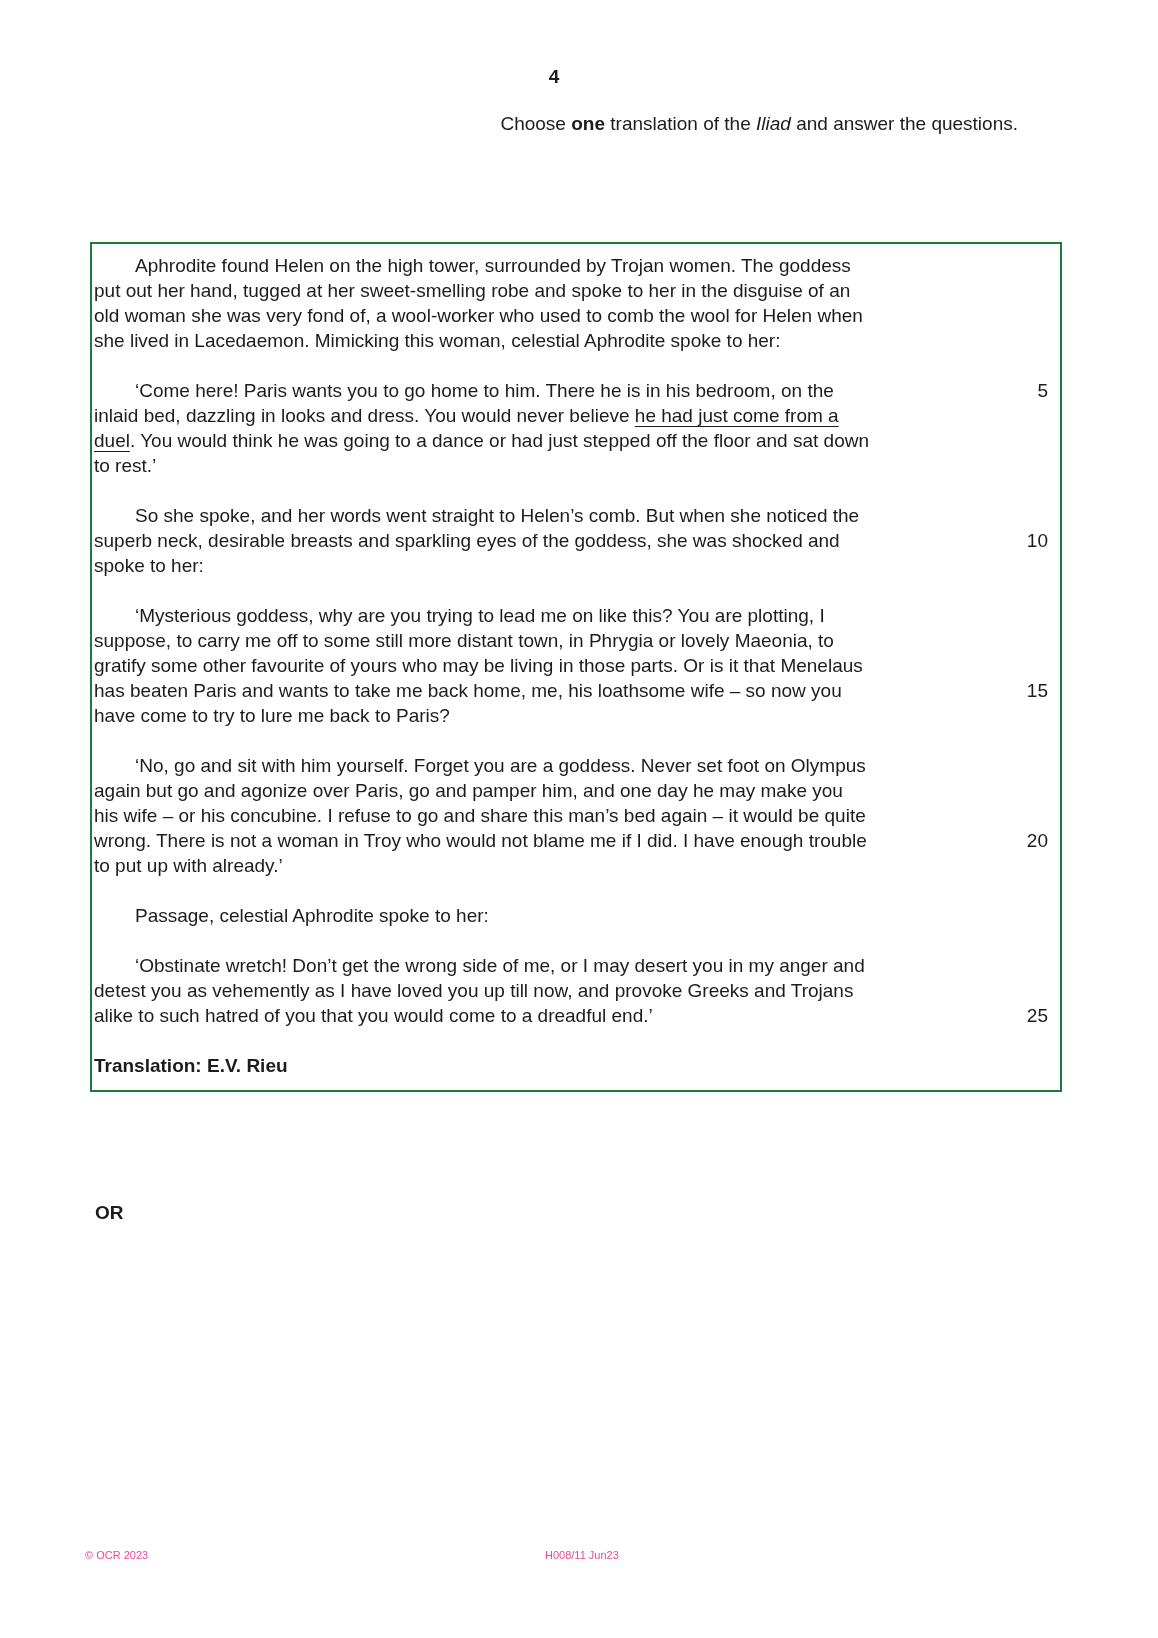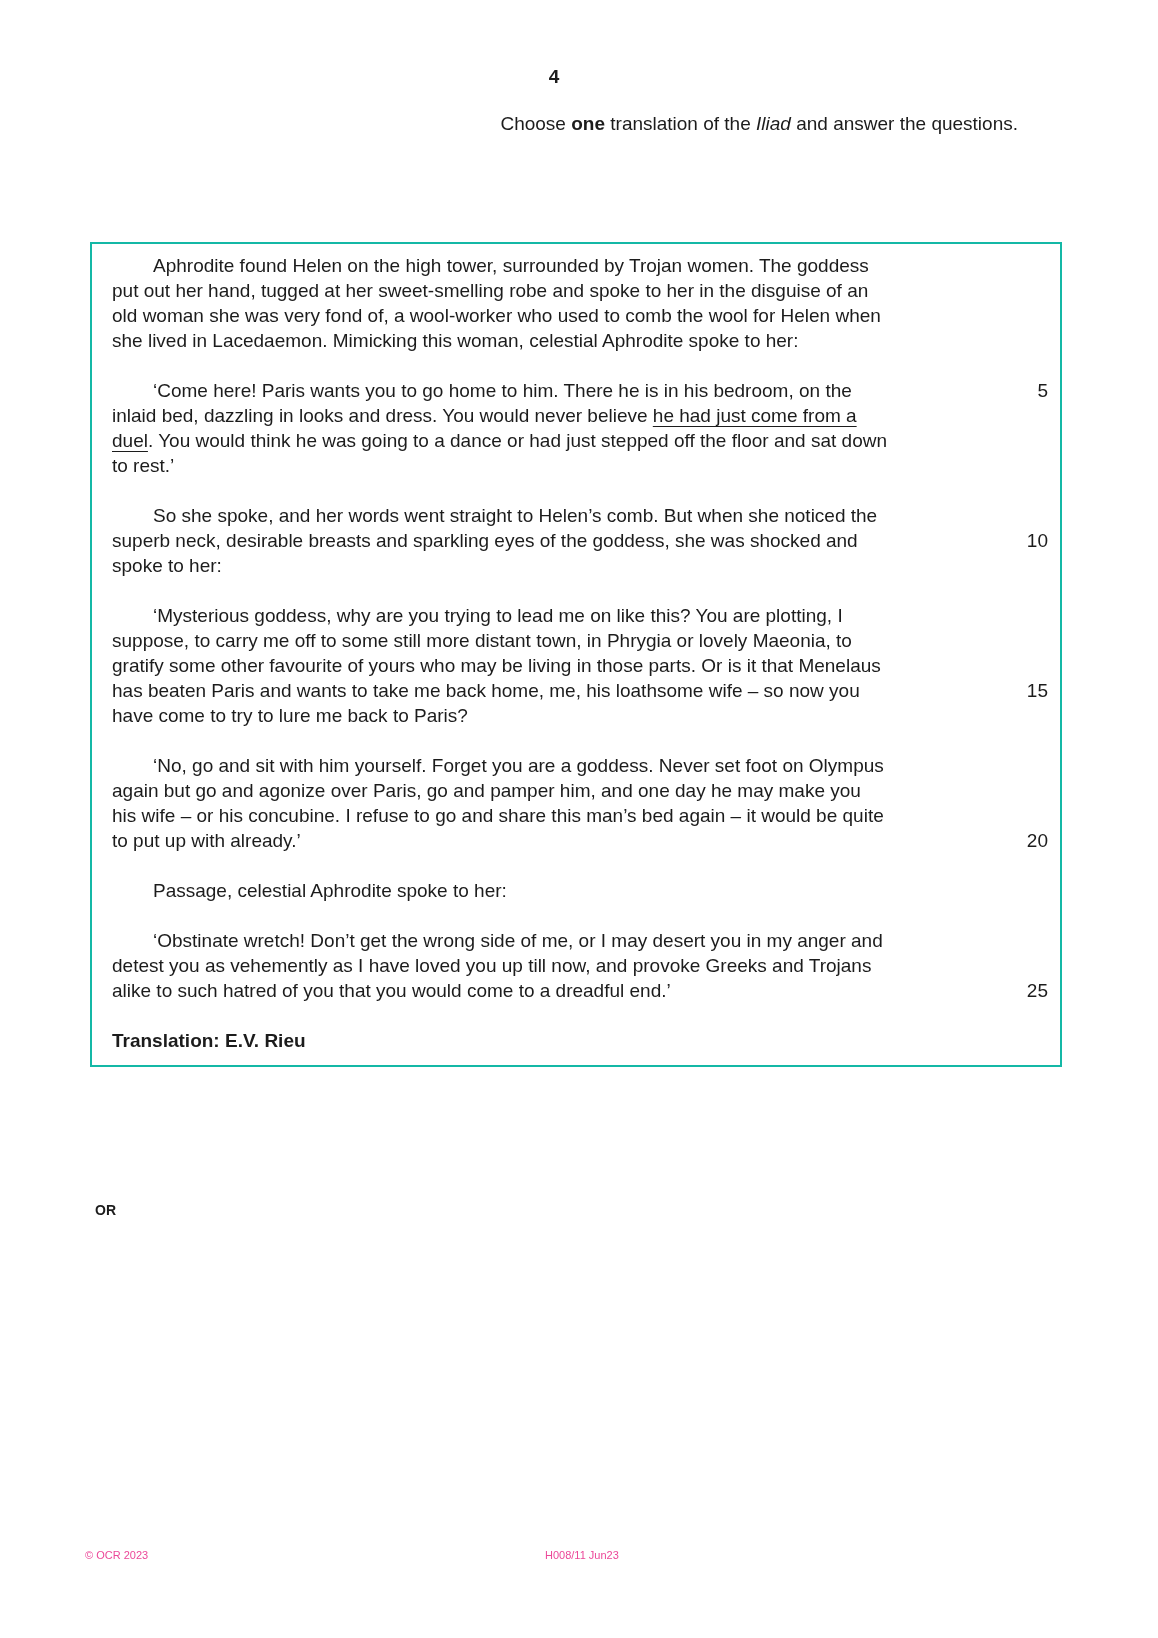--- a/index.html
+++ b/index.html
@@ -22,36 +22,36 @@
     text-align: right; font-size: 19px;
   }
   .b { font-weight: 700; }
   .i { font-style: italic; }
   .passage-heading {
     position: absolute; top: 152px; left: 95px;
     font-size: 19px; font-weight: 700; line-height: 27px;
   }
   .passage-box {
     position: absolute; left: 90px; top: 242px; width: 972px;
-    border: 2px solid #14b8a6; background: #ffffff;
-    padding: 9px 12px 12px 20px;
+    border: 2px solid #15803d; background: #ffffff;
+    padding: 9px 12px 12px 2px;
     font-size: 19px; line-height: 25px;
   }
   .paragraph { margin-bottom: 25px; }
   .pline { position: relative; white-space: pre; }
   .pline.indent { padding-left: 41px; }
   .uline { text-decoration: underline; text-underline-offset: 4px; text-align: center; }
   .line-num {
     position: absolute; right: 0; top: 0; width: 44px;
     text-align: right; white-space: normal;
   }
   .attribution { font-weight: 700; }
   .or-label {
     position: absolute; left: 95px; top: 1202px;
-    font-size: 14px; font-weight: 700;
+    font-size: 19px; font-weight: 700;
   }
   .footer { font-size: 11px; color: #ec4899; }
   .footer-left  { position: absolute; left: 85px;  top: 1549px; }
   .footer-center{ position: absolute; left: 545px; top: 1549px; }
 </style>
 </head>
 <body>
 
 <div class="page">
 
@@ -83,21 +83,21 @@
           <div class="pline indent"><span class="">‘Mysterious goddess, why are you trying to lead me on like this? You are plotting, I</span></div>
           <div class="pline"><span class="">suppose, to carry me off to some still more distant town, in Phrygia or lovely Maeonia, to</span></div>
           <div class="pline"><span class="">gratify some other favourite of yours who may be living in those parts. Or is it that Menelaus</span></div>
           <div class="pline"><span class="">has beaten Paris and wants to take me back home, me, his loathsome wife – so now you</span><span class="line-num">15</span></div>
           <div class="pline"><span class="">have come to try to lure me back to Paris?</span></div>
         </div>
         <div class="paragraph">
           <div class="pline indent"><span class="">‘No, go and sit with him yourself. Forget you are a goddess. Never set foot on Olympus</span></div>
           <div class="pline"><span class="">again but go and agonize over Paris, go and pamper him, and one day he may make you</span></div>
           <div class="pline"><span class="">his wife – or his concubine. I refuse to go and share this man’s bed again – it would be quite</span></div>
-          <div class="pline"><span class="line-num">20</span></div>
+          <div class="pline"><span class="">wrong. There is not a woman in Troy who would not blame me if I did. I have enough trouble</span><span class="line-num">20</span></div>
           <div class="pline"><span class="">to put up with already.’</span></div>
         </div>
         <div class="paragraph">
           <div class="pline indent"><span class="">Passage, celestial Aphrodite spoke to her:</span></div>
         </div>
         <div class="paragraph">
           <div class="pline indent"><span class="">‘Obstinate wretch! Don’t get the wrong side of me, or I may desert you in my anger and</span></div>
           <div class="pline"><span class="">detest you as vehemently as I have loved you up till now, and provoke Greeks and Trojans</span></div>
           <div class="pline"><span class="">alike to such hatred of you that you would come to a dreadful end.’</span><span class="line-num">25</span></div>
         </div>

